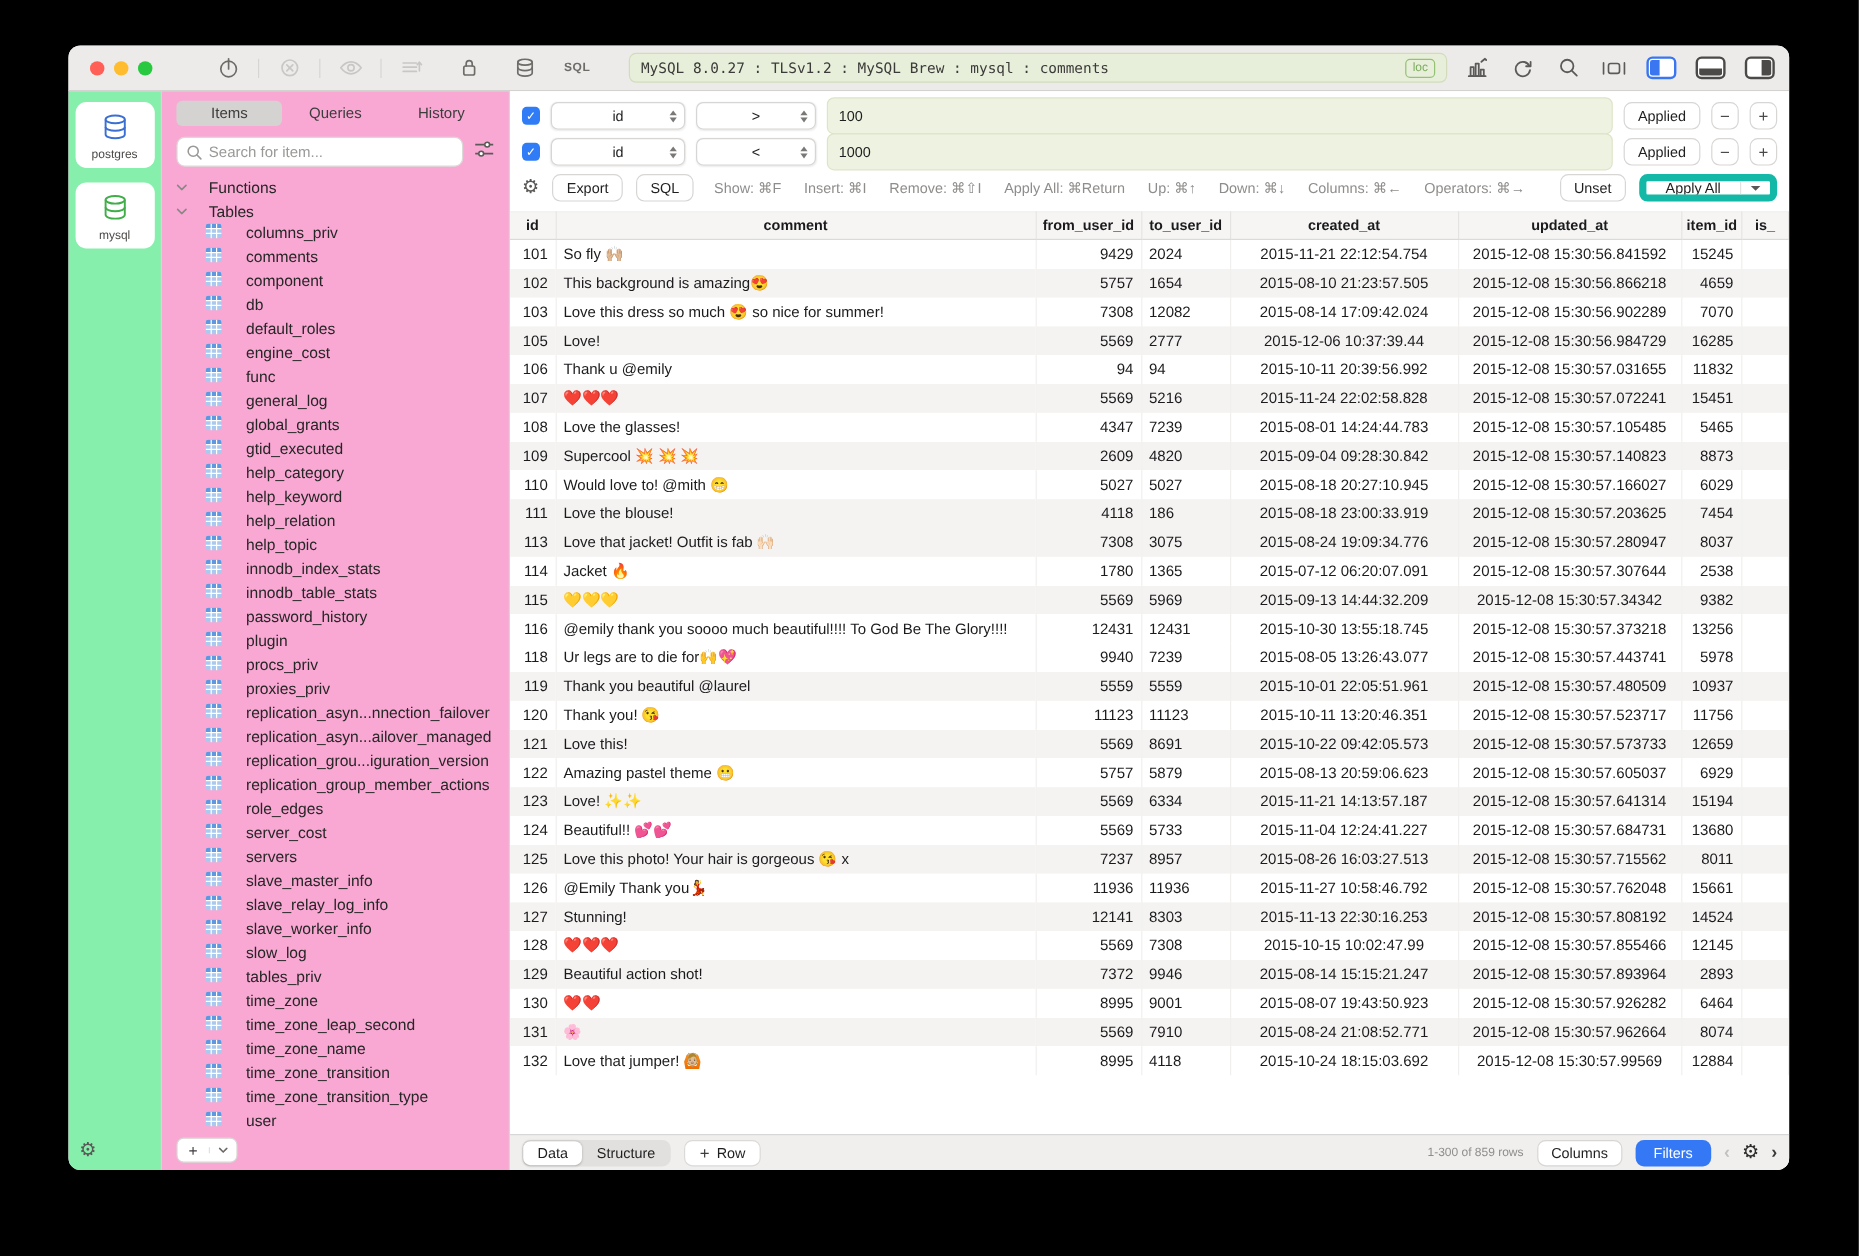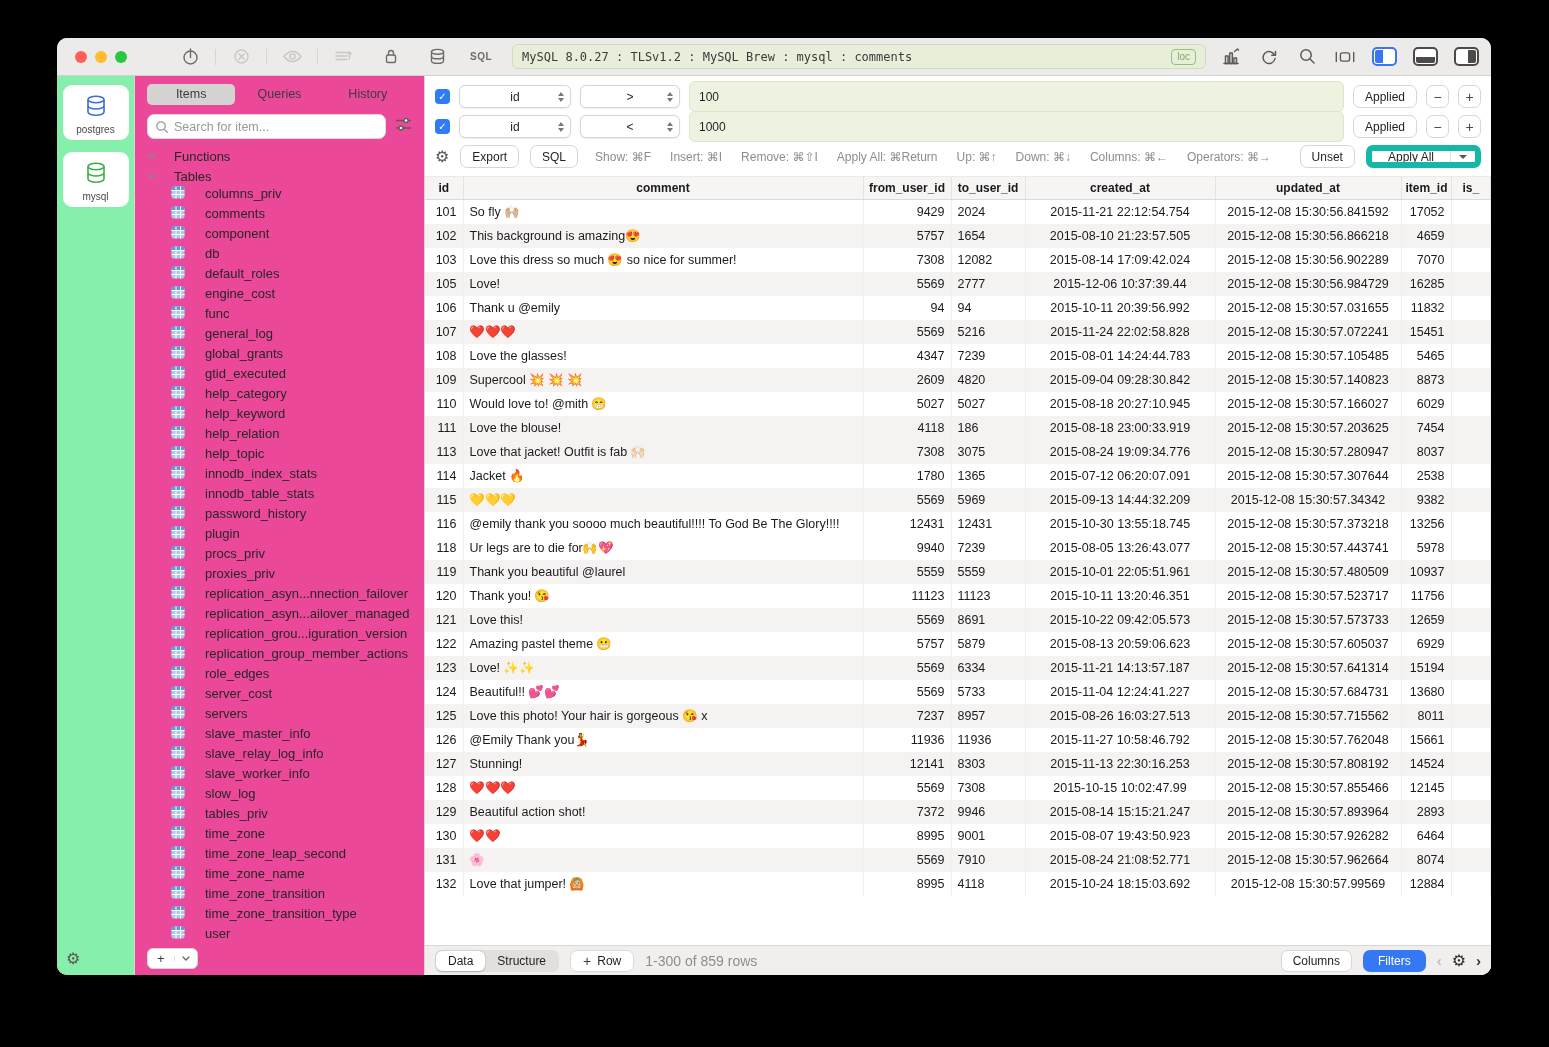--- a/index.html
+++ b/index.html
@@ -12,41 +12,41 @@
   
   .titlebar{height:38px;background:#ecebe9;border-bottom:1px solid #d4d2d0;display:flex;align-items:center;padding:0 12px;flex:0 0 auto;}
   .lights{display:flex;gap:8px;margin-left:6px;}
   .light{width:12px;height:12px;border-radius:50%;}
   .light.red{background:#ff5f57;}.light.yellow{background:#febc2e;}.light.green{background:#28c840;}
   .tb-icons{display:flex;align-items:center;gap:14px;margin-left:52px;color:#6e6c69;}
   .tb-icon{display:flex;align-items:center;justify-content:center;width:22px;height:22px;}
   .tb-sep{width:1px;height:16px;background:#d7d5d3;}
   .sql-label{font-size:10px;font-weight:bold;color:#6e6c69;letter-spacing:.5px;}
   .title-field{flex:1;height:25px;background:#e7efda;border:1px solid #d2dcbd;border-radius:6px;display:flex;align-items:center;
-               padding:0 9px;margin:0 14px 0 20px;font-family:"DejaVu Sans Mono",monospace;font-size:12px;color:#3b3b39;white-space:nowrap;overflow:hidden;}
+               padding:0 9px;margin:0 14px 0 32px;font-family:"DejaVu Sans Mono",monospace;font-size:12px;color:#3b3b39;white-space:nowrap;overflow:hidden;}
   .loc-badge{margin-left:auto;border:1px solid #94c173;color:#7cab5c;border-radius:4px;font-size:10px;padding:0 5px;height:16px;line-height:14px;font-family:"Liberation Sans",sans-serif;}
   .tb-right{display:flex;align-items:center;gap:16px;color:#5c5a58;}
   .pt{width:25px;height:19px;border:2px solid #4c4a48;border-radius:5px;position:relative;background:#fff;}
   .pt .fill{position:absolute;background:#4c4a48;}
   .pt.left-active{border-color:#3a76f0;}
   .pt.left-active .fill{left:1px;top:1px;bottom:1px;width:8px;background:#3a76f0;border-radius:2px 0 0 2px;}
   .pt.bottom .fill{left:1px;right:1px;bottom:1px;height:6px;border-radius:0 0 2px 2px;}
   .pt.right .fill{top:1px;bottom:1px;right:1px;width:8px;border-radius:0 2px 2px 0;}
 
   
   .content{flex:1;display:flex;min-height:0;}
 
   
   .strip{width:78px;background:#86efac;border-right:1px solid #d8d6d4;display:flex;flex-direction:column;align-items:center;padding:9px 0 8px;flex:0 0 auto;}
   .conn-tile{width:66px;border-radius:9px;background:#fff;display:flex;flex-direction:column;align-items:center;padding:8px 0 5px;margin-bottom:12px;}
   .conn-label{font-size:10px;color:#4c4a48;margin-top:5px;}
   .strip-gear{margin-top:auto;align-self:flex-start;margin-left:9px;color:#5a5856;font-size:16px;line-height:16px;}
 
   
-  .items-panel{width:290px;background:#ec4899;border-right:1px solid #d8d6d4;display:flex;flex-direction:column;flex:0 0 auto;min-height:0;}
+  .items-panel{width:290px;background:#f9a8d4;border-right:1px solid #d8d6d4;display:flex;flex-direction:column;flex:0 0 auto;min-height:0;}
   .panel-tabs{display:flex;align-items:center;padding:8px 12px 2px;}
   .ptab{flex:1;text-align:center;font-size:12.5px;color:#3c3c3c;height:21px;line-height:21px;border-radius:5px;}
   .ptab.active{background:#d5d3d1;}
   .search-row{display:flex;align-items:center;gap:9px;padding:7px 12px 4px;}
   .search-box{flex:1;height:25px;border:1px solid #dbd9d7;border-radius:7px;display:flex;align-items:center;gap:5px;padding:0 7px;background:#fff;}
   .search-ph{color:#9b9997;font-size:12.5px;}
   .tree{flex:1;overflow:hidden;padding:3px 0 0 12px;font-size:13px;color:#262626;}
   .tree-group{height:20px;display:flex;align-items:center;gap:18px;}
   .tree-item{height:20px;display:flex;align-items:flex-start;gap:20px;padding-left:24px;white-space:nowrap;overflow:hidden;}
   .chev-icon{display:flex;width:9px;color:#8a8886;}
@@ -91,21 +91,21 @@
   td.c6{padding-right:11px;}
   th.h-last{text-align:left;}
 
   
   .statusbar{height:30px;border-top:1px solid #d9d7d5;background:#f0efee;display:flex;align-items:center;padding:0 10px;gap:11px;flex:0 0 auto;}
   .segmented{display:flex;background:#e2e0de;border-radius:7px;padding:1px;height:22px;}
   .segmented .seg{padding:0 12px;font-size:12px;line-height:20px;border-radius:6px;color:#1f1f1f;}
   .segmented .seg.active{background:#fff;box-shadow:0 .5px 2px rgba(0,0,0,.25);}
   .row-add{display:flex;align-items:center;gap:6px;height:22px;border:1px solid #dcdad8;border-radius:7px;background:#fff;padding:0 12px;font-size:12px;color:#1f1f1f;}
   .row-add .plus{font-size:14px;color:#3c3c3c;}
-  .sb-count{flex:1;text-align:left;color:#8f8d8b;font-size:14px;}
+  .sb-count{flex:1;text-align:right;color:#8f8d8b;font-size:10px;}
   .filters-btn{height:22px;border-radius:7px;background:#3478f6;color:#fff;font-size:12px;display:flex;align-items:center;padding:0 15px;}
   .sb-nav{display:flex;align-items:center;gap:10px;}
   .nav-ch{font-size:15px;font-weight:bold;line-height:20px;}
   .nav-ch.dis{color:#c3c1bf;}
   .nav-ch.en{color:#3a3a38;}
   .nav-gear{color:#2e2c2a;font-size:16px;line-height:16px;}
 
   svg .st{stroke:#6e6c69;stroke-width:1.4;fill:none;stroke-linecap:round;stroke-linejoin:round;}
   svg .st-dis{stroke:#c9c7c5;stroke-width:1.4;fill:none;stroke-linecap:round;stroke-linejoin:round;}
   svg .st-dark{stroke:#5c5a58;stroke-width:1.5;fill:none;stroke-linecap:round;stroke-linejoin:round;}
@@ -807,21 +807,21 @@
               </tr>
             </thead>
           <tbody id="data-body">
               <tr>
                 <td class="a-r c0">101</td>
                 <td class="c1">So fly 🙌🏼</td>
                 <td class="a-r c2">9429</td>
                 <td class="c3">2024</td>
                 <td class="a-c c4">2015-11-21 22:12:54.754</td>
                 <td class="a-c c5">2015-12-08 15:30:56.841592</td>
-                <td class="a-r c6">17052</td>
+                <td class="a-r c6">15245</td>
                 <td class="c7"></td>
               </tr>
               <tr class="even">
                 <td class="a-r c0">102</td>
                 <td class="c1">This background is amazing😍</td>
                 <td class="a-r c2">5757</td>
                 <td class="c3">1654</td>
                 <td class="a-c c4">2015-08-10 21:23:57.505</td>
                 <td class="a-c c5">2015-12-08 15:30:56.866218</td>
                 <td class="a-r c6">4659</td>

